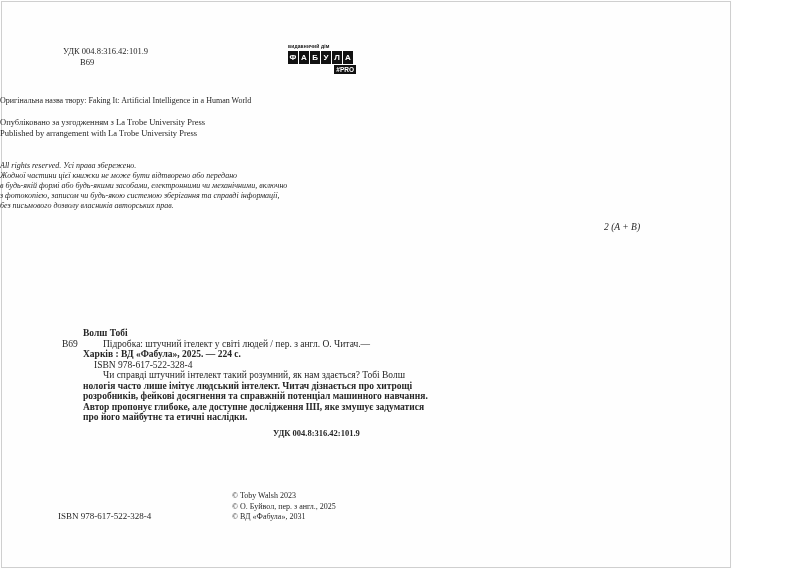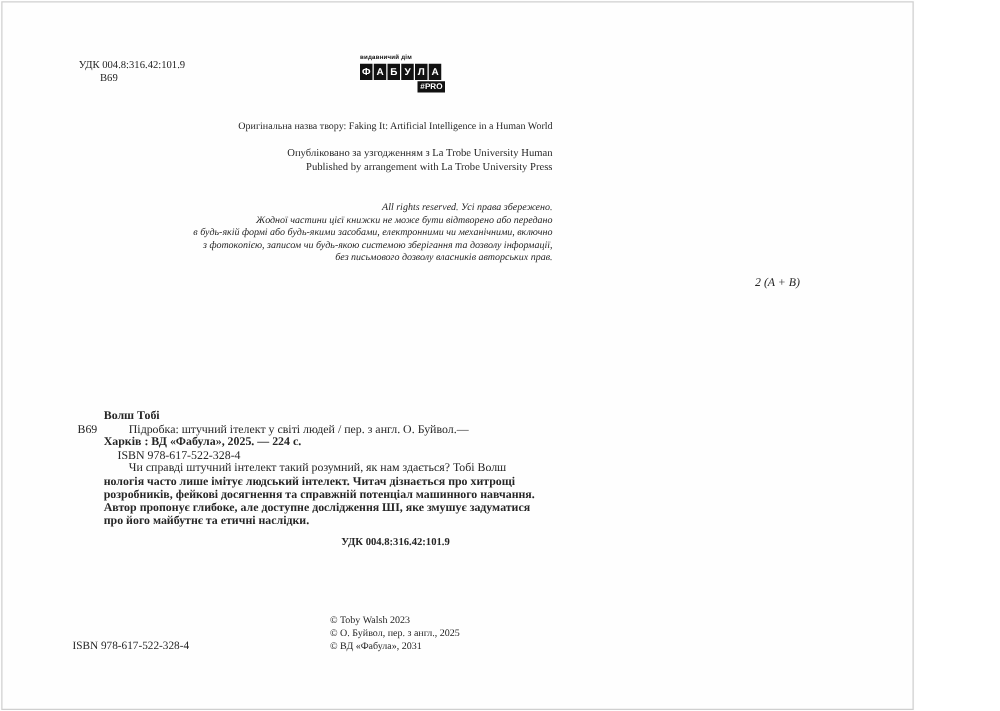--- a/index.html
+++ b/index.html
@@ -18,38 +18,38 @@
   .logo{left:288px;top:44px;width:68px;font-family:"Liberation Sans",sans-serif;}
   .logo-top{font-size:6px;font-weight:bold;letter-spacing:.2px;color:#111;line-height:6px;
             transform:scale(.82);transform-origin:left top;white-space:nowrap;}
   .logo-tiles{display:flex;gap:1px;margin-top:1px;}
   .logo-tile{width:10px;height:13px;background:#111;color:#fff;font-size:8px;font-weight:bold;
              display:flex;align-items:center;justify-content:center;}
   .logo-tag{margin-top:1px;display:flex;justify-content:flex-end;}
   .logo-tag span{background:#111;color:#fff;font-size:6.5px;font-weight:bold;padding:1px 2px;line-height:7px;}
 
   
-  .center-col{left:0;top:0;width:412px;text-align:right;padding-left:30px;}
+  .center-col{left:0;top:0;width:412px;text-align:left;}
   .orig-title{top:96px;font-size:8px;}
   .arrangement{top:117px;font-size:8.5px;line-height:10.5px;}
   .rights{top:161px;font-size:8px;line-height:10px;font-style:italic;}
 
   .formula{left:604px;top:222px;font-size:9.5px;font-style:italic;}
 
   
   .card{left:62px;top:328px;width:356px;font-size:9.5px;line-height:10.5px;}
   .card .b{font-weight:bold;}
   .ind1{padding-left:21px;font-weight:bold;}
   .ind2{padding-left:32px;}
   .ind3{padding-left:41px;}
   .card-code{display:inline-block;width:41px;}
   .card-udk{left:273px;top:428px;font-size:8.5px;font-weight:bold;}
 
   
-  .copyrights{left:264px;top:491px;font-size:8px;line-height:10.5px;}
+  .copyrights{left:232px;top:491px;font-size:8px;line-height:10.5px;}
   .isbn-footer{left:58px;top:511px;font-size:9px;}
 </style>
 </head>
 <body>
 
 <div class="canvas">
   <div class="frame"></div>
 
   <div class="abs udk-block">
     <div>УДК 004.8:316.42:101.9</div>
@@ -67,37 +67,37 @@
       <span class="logo-tile">А</span>
     </div>
     <div class="logo-tag">
       <span>#PRO</span>
     </div>
   </div>
 
   <div class="abs center-col orig-title">Оригінальна назва твору: Faking It: Artificial Intelligence in a Human World</div>
 
   <div class="abs center-col arrangement">
-    <div>Опубліковано за узгодженням з La Trobe University Human</div>
+    <div>Опубліковано за узгодженням з La Trobe University Press</div>
     <div>Published by arrangement with La Trobe University Press</div>
   </div>
 
   <div class="abs center-col rights">
     <div>All rights reserved. Усі права збережено.</div>
     <div>Жодної частини цієї книжки не може бути відтворено або передано</div>
     <div>в будь-якій формі або будь-якими засобами, електронними чи механічними, включно</div>
-    <div>з фотокопією, записом чи будь-якою системою зберігання та дозволу інформації,</div>
+    <div>з фотокопією, записом чи будь-якою системою зберігання та справді інформації,</div>
     <div>без письмового дозволу власників авторських прав.</div>
   </div>
 
   <div class="abs formula">2 (A + B)</div>
 
   <div class="abs card">
     <div class="b ind1">Волш Тобі</div>
-    <div><span class="card-code">В69</span><span>Підробка: штучний ітелект у світі людей / пер. з англ. О. Буйвол.—</span></div>
+    <div><span class="card-code">В69</span><span>Підробка: штучний ітелект у світі людей / пер. з англ. О. Читач.—</span></div>
     <div class="ind1">Харків : ВД «Фабула», 2025. — 224 с.</div>
     <div class="ind2">ISBN 978-617-522-328-4</div>
     <div class="ind3">Чи справді штучний інтелект такий розумний, як нам здається? Тобі Волш</div>
     <div class="ind1">нологія часто лише імітує людський інтелект. Читач дізнається про хитрощі</div>
     <div class="ind1">розробників, фейкові досягнення та справжній потенціал машинного навчання.</div>
     <div class="ind1">Автор пропонує глибоке, але доступне дослідження ШІ, яке змушує задуматися</div>
     <div class="ind1">про його майбутнє та етичні наслідки.</div>
   </div>
   <div class="abs card-udk">УДК 004.8:316.42:101.9</div>
 

